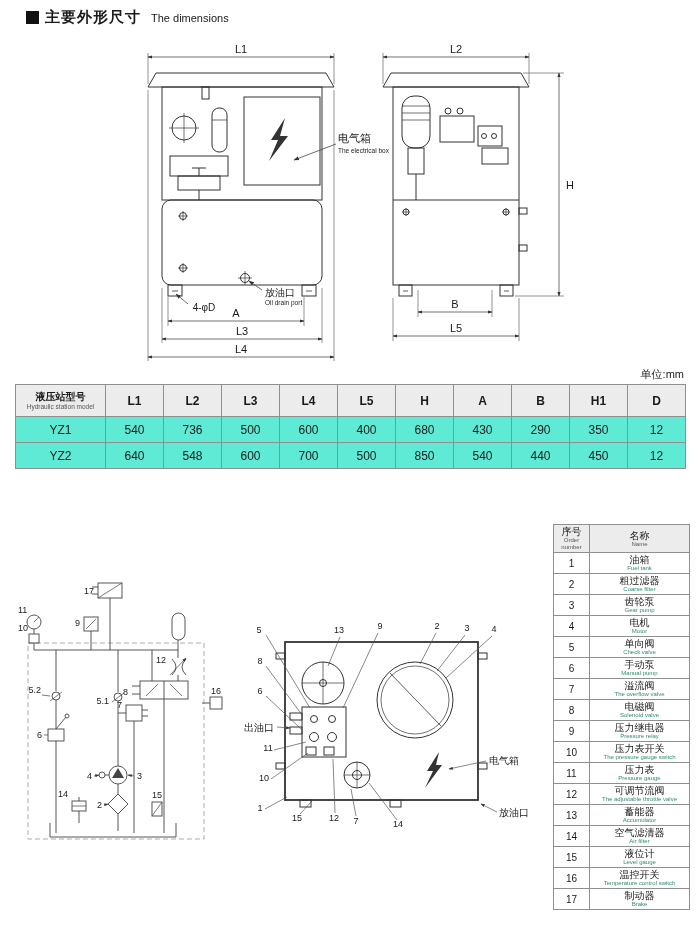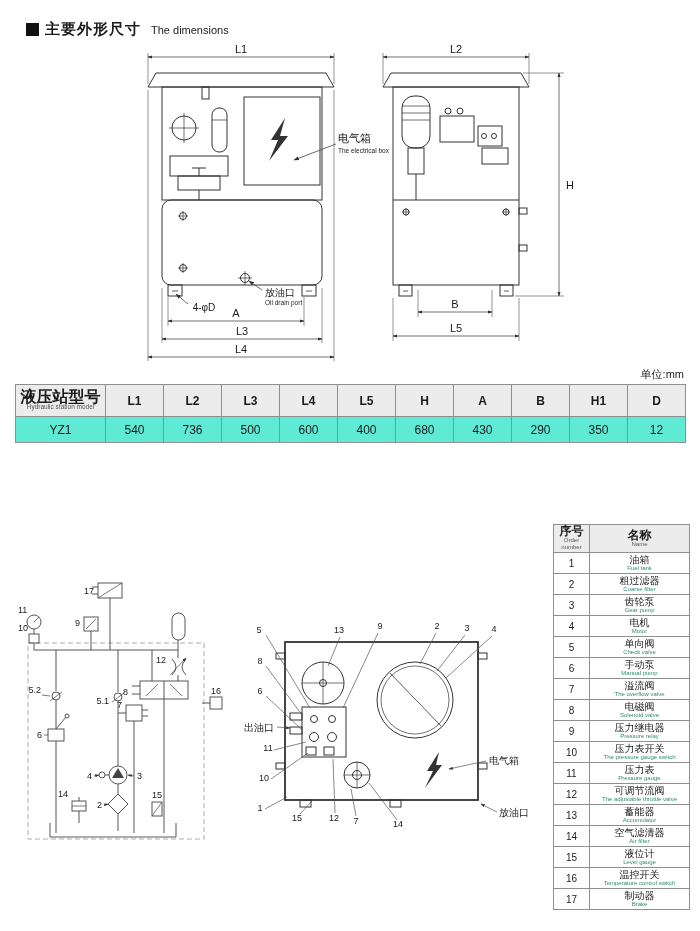--- a/index.html
+++ b/index.html
@@ -2,40 +2,40 @@
 <html style="--c-ink: #1a1a1a; --c-line: #444444; --c-table-border: #8f8f8f; --c-header-bg: #ececec; --c-accent-en: #2e8b74;"><head>
 <meta charset="utf-8">
 <style>
   *{box-sizing:border-box;margin:0;padding:0}
   body{background:#ddd;font-family:"Liberation Sans","DejaVu Sans",sans-serif}
   .page{position:relative;width:700px;height:931px;background:#fff;margin:0 auto;overflow:hidden;color:var(--c-ink,#1a1a1a)}
   .heading{position:absolute;display:flex;align-items:center;gap:6px}
   .h-sq{width:13px;height:13px;background:#111;display:inline-block;flex:0 0 auto}
   .h-zh{font-size:15px;font-weight:bold;letter-spacing:1px}
   .h-en{font-size:11px;font-weight:normal;margin-left:4px}
-  #heading1{top:20px;left:26px}
+  #heading1{top:8px;left:26px}
   #heading2{top:512px;left:26px}
   .unit{position:absolute;top:367px;right:16px;font-size:11px}
   svg{position:absolute}
   svg text{font-family:"Liberation Sans","DejaVu Sans",sans-serif}
   #front-view{top:40px;left:138px}
   #side-view{top:40px;left:378px}
   #schematic{top:545px;left:14px}
   #top-view{top:545px;left:240px}
   table{border-collapse:collapse;table-layout:fixed}
   .dim-table{position:absolute;top:384px;left:15px;width:670px}
   .dim-table th,.dim-table td{border:1px solid var(--c-table-border,#8f8f8f);text-align:center;vertical-align:middle;font-size:12px}
   .dim-table thead th{background:var(--c-header-bg,#ececec);height:32px;font-weight:bold}
   .dim-table tbody td{height:26px;background:#5eead4}
-  .th-model-zh{font-size:16px;font-weight:bold;line-height:12px}
+  .th-model-zh{font-size:10px;font-weight:bold;line-height:12px}
   .th-model-en{font-size:6.5px;color:#555;font-weight:normal;line-height:8px}
   .parts-table{position:absolute;top:524px;left:553px;width:136px}
   .parts-table th,.parts-table td{border:1px solid var(--c-table-border,#8f8f8f);text-align:center;vertical-align:middle;padding:1px 2px}
   .parts-table th{background:var(--c-header-bg,#ececec)}
-  .pt-h-zh{font-size:12px;font-weight:bold;line-height:11px}
+  .pt-h-zh{font-size:10px;font-weight:normal;line-height:11px}
   .pt-h-en{font-size:6px;color:#555;font-weight:normal;line-height:7px}
   .pt-no{font-size:10px}
   .pt-zh{font-size:10px;line-height:11px}
   .pt-en{font-size:6px;color:var(--c-accent-en,#2e8b74);line-height:7px}
 </style>
 </head>
 <body>
 
 <div class="page">
 
@@ -239,20 +239,33 @@
           <td>500</td>
           <td>600</td>
           <td>400</td>
           <td>680</td>
           <td>430</td>
           <td>290</td>
           <td>350</td>
           <td>12</td>
         </tr>
 
+        <tr>
+          <td>YZ2</td>
+          <td>640</td>
+          <td>548</td>
+          <td>600</td>
+          <td>700</td>
+          <td>500</td>
+          <td>850</td>
+          <td>540</td>
+          <td>440</td>
+          <td>450</td>
+          <td>12</td>
+        </tr>
 
 
     </tbody>
   </table>
 
 
   <svg id="schematic" width="230" height="330" viewBox="0 0 230 330">
     <defs>
       <marker id="arrC" viewBox="0 0 10 10" refX="9" refY="5" markerWidth="6" markerHeight="6" orient="auto-start-reverse">
         <path d="M0,1.5 L10,5 L0,8.5 z" fill="#333"></path>

